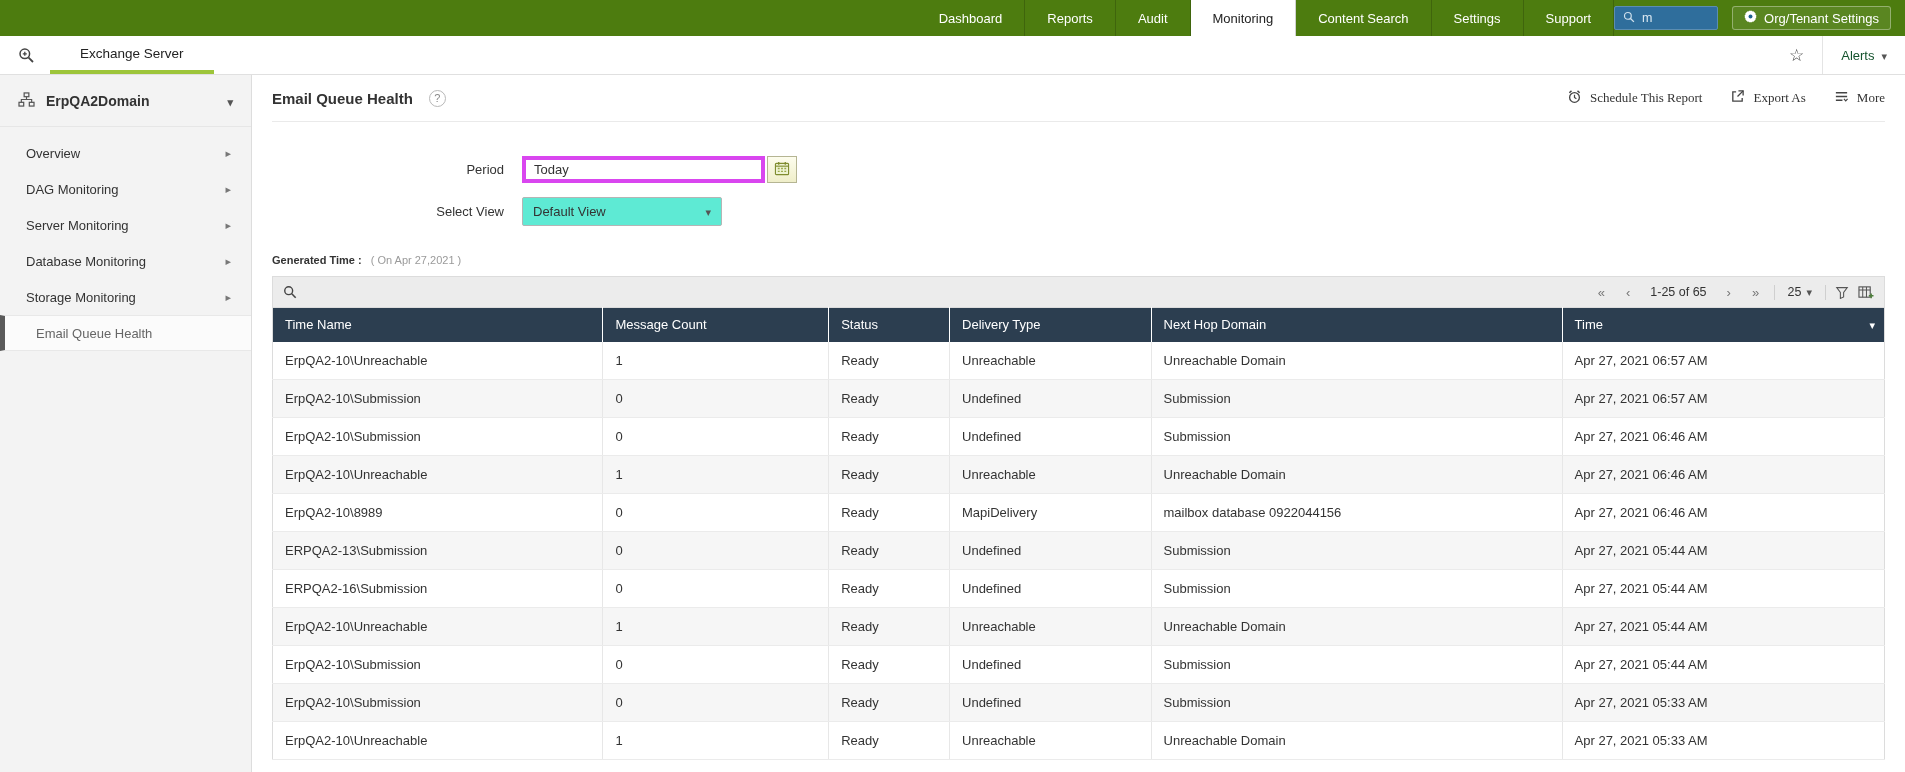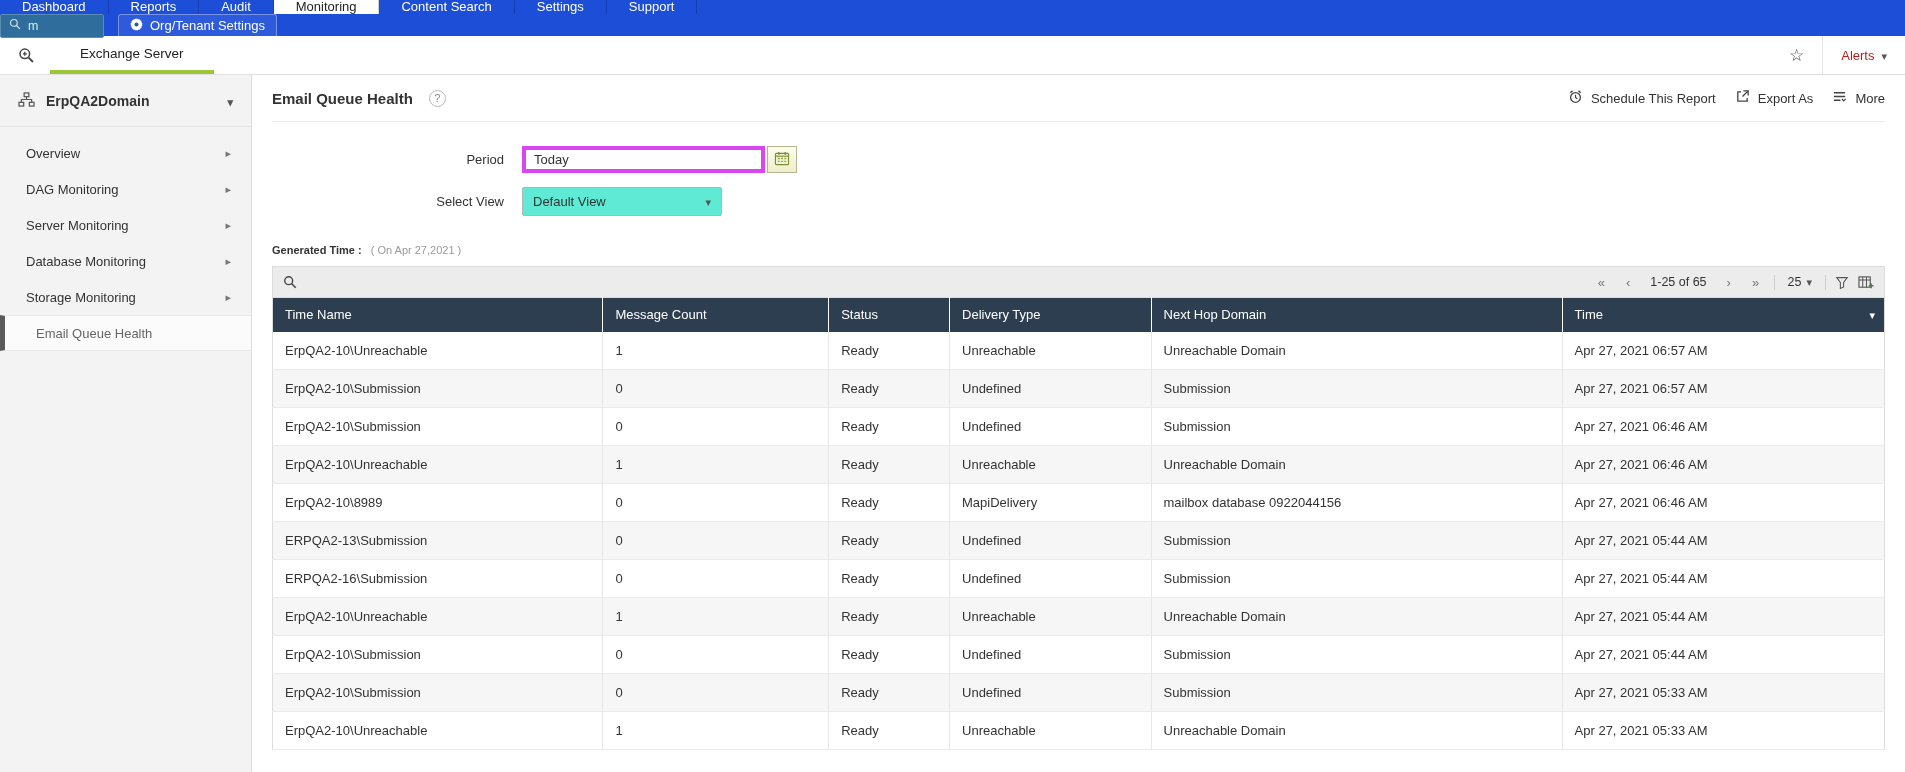--- a/index.html
+++ b/index.html
@@ -1,36 +1,36 @@
 <!DOCTYPE html>
 <html><head>
 <meta charset="utf-8">
 <style>
   * { box-sizing: border-box; margin: 0; padding: 0; }
   html, body { width: 1905px; height: 772px; overflow: hidden; }
   body { font-family: "Liberation Sans", sans-serif; font-size: 13px; color: #333; background: #fff; }
 
   
-  .topnav { height: 36px; background: #1d4ed8; display: flex; justify-content: center; align-items: stretch; flex-direction: column; }
+  .topnav { height: 36px; background: #4d7c0f; display: flex; justify-content: flex-end; align-items: stretch; }
   .tabs { display: flex; }
   .tab { color: #fff; font-size: 13px; padding: 0 22px; display: flex; align-items: center; cursor: pointer; border-right: 1px solid rgba(0,0,0,0.18); }
   .tab.active { background: #fff; color: #222; }
   .topnav-right { display: flex; align-items: center; gap: 14px; padding-right: 14px; }
   .nav-search { width: 104px; height: 24px; background: #2f6e9c; border: 1px solid #5b8db1; border-radius: 2px; display: flex; align-items: center; gap: 7px; padding: 0 8px; color: #dcE9f2; font-size: 12.5px; }
   .org-btn { display: flex; align-items: center; gap: 7px; color: #fff; font-size: 13px; border: 1px solid rgba(255,255,255,0.35); background: rgba(255,255,255,0.08); border-radius: 3px; padding: 3px 11px; cursor: pointer; }
 
   
   .subnav { height: 39px; background: #fff; border-bottom: 1px solid #e0e0e0; display: flex; justify-content: space-between; align-items: stretch; }
   .subnav-left { display: flex; align-items: stretch; }
   .subnav-search { display: flex; align-items: center; padding: 0 16px 0 18px; cursor: pointer; }
   .module-tab { display: flex; align-items: center; padding: 16px 30px; font-size: 13.5px; color: #222; border-bottom: 4px solid #9dc53a; cursor: pointer; }
   .subnav-right { display: flex; align-items: center; }
   .fav-star { font-size: 17px; color: #444; padding: 0 18px; cursor: pointer; }
   .vdiv { width: 1px; height: 100%; background: #e4e4e4; }
-  .alerts { display: flex; align-items: center; gap: 7px; padding: 0 18px; font-size: 13px; color: #b91c1c; cursor: pointer; }
+  .alerts { display: flex; align-items: center; gap: 7px; padding: 0 18px; font-size: 13px; color: #14532d; cursor: pointer; }
   .caret-down::after { content: "▾"; color: #555; font-size: 11px; }
 
   
   .body-row { display: flex; height: 697px; }
 
   
   .sidebar { width: 252px; flex-shrink: 0; background: #f3f3f3; border-right: 1px solid #ddd; }
   .domain-row { height: 52px; display: flex; align-items: center; gap: 11px; padding: 0 18px; font-size: 14px; font-weight: bold; color: #333; border-bottom: 1px solid #e6e6e6; cursor: pointer; }
   .domain-row .caret-down { margin-left: auto; }
   .side-menu { padding-top: 8px; list-style: none; }
@@ -38,24 +38,24 @@
   .side-item .chev { margin-left: auto; color: #777; font-size: 11px; }
   .chev-right::after { content: "▸"; }
   .chev-down::after { content: "▾"; }
   .side-subitem { height: 36px; display: flex; align-items: center; background: #fbfbfb; border-left: 5px solid #5a5a5a; border-top: 1px solid #e8e8e8; border-bottom: 1px solid #e8e8e8; padding-left: 31px; color: #666; font-size: 13px; cursor: pointer; }
 
   
   .main { flex: 1; padding: 0 20px; overflow: hidden; background: #fff; }
   .title-row { height: 47px; display: flex; align-items: center; border-bottom: 1px solid #eaeaea; }
   .page-title { font-size: 15px; font-weight: bold; color: #333; }
   .help-circle { width: 17px; height: 17px; margin-left: 16px; border: 1px solid #b8b8b8; border-radius: 50%; color: #888; font-size: 11px; display: flex; align-items: center; justify-content: center; cursor: pointer; }
-  .actions { margin-left: auto; display: flex; align-items: center; gap: 19px; }
+  .actions { margin-left: auto; display: flex; align-items: center; gap: 28px; font-family: Liberation Serif, serif; }
   .action { display: flex; align-items: center; gap: 8px; font-size: 13px; color: #333; cursor: pointer; }
 
-  .filters { margin-top: 24px; }
+  .filters { margin-top: 34px; }
   .frow { display: flex; align-items: center; margin-bottom: 14px; }
   .flabel { width: 250px; text-align: right; padding-right: 18px; font-size: 13px; color: #333; }
   .txt { width: 243px; height: 27px; border: 4px solid #d946ef; padding: 0 8px; font-size: 13px; color: #333; font-family: "Liberation Sans", sans-serif; }
   .cal-btn { width: 30px; height: 27px; margin-left: 2px; border: 1px solid #b5b593; background: linear-gradient(#fdfdee, #efeec9); display: flex; align-items: center; justify-content: center; cursor: pointer; }
   .fake-select { width: 200px; height: 29px; border: 1px solid #b5b5b5; border-radius: 2px; display: flex; align-items: center; justify-content: space-between; padding: 0 10px; font-size: 13px; color: #333; cursor: pointer; background: #5eead4; }
 
   .gen-row { margin: 28px 0 10px; font-size: 11px; }
   .gen-label { font-weight: bold; color: #333; }
   .gen-value { color: #9a9a9a; margin-left: 6px; }
 

